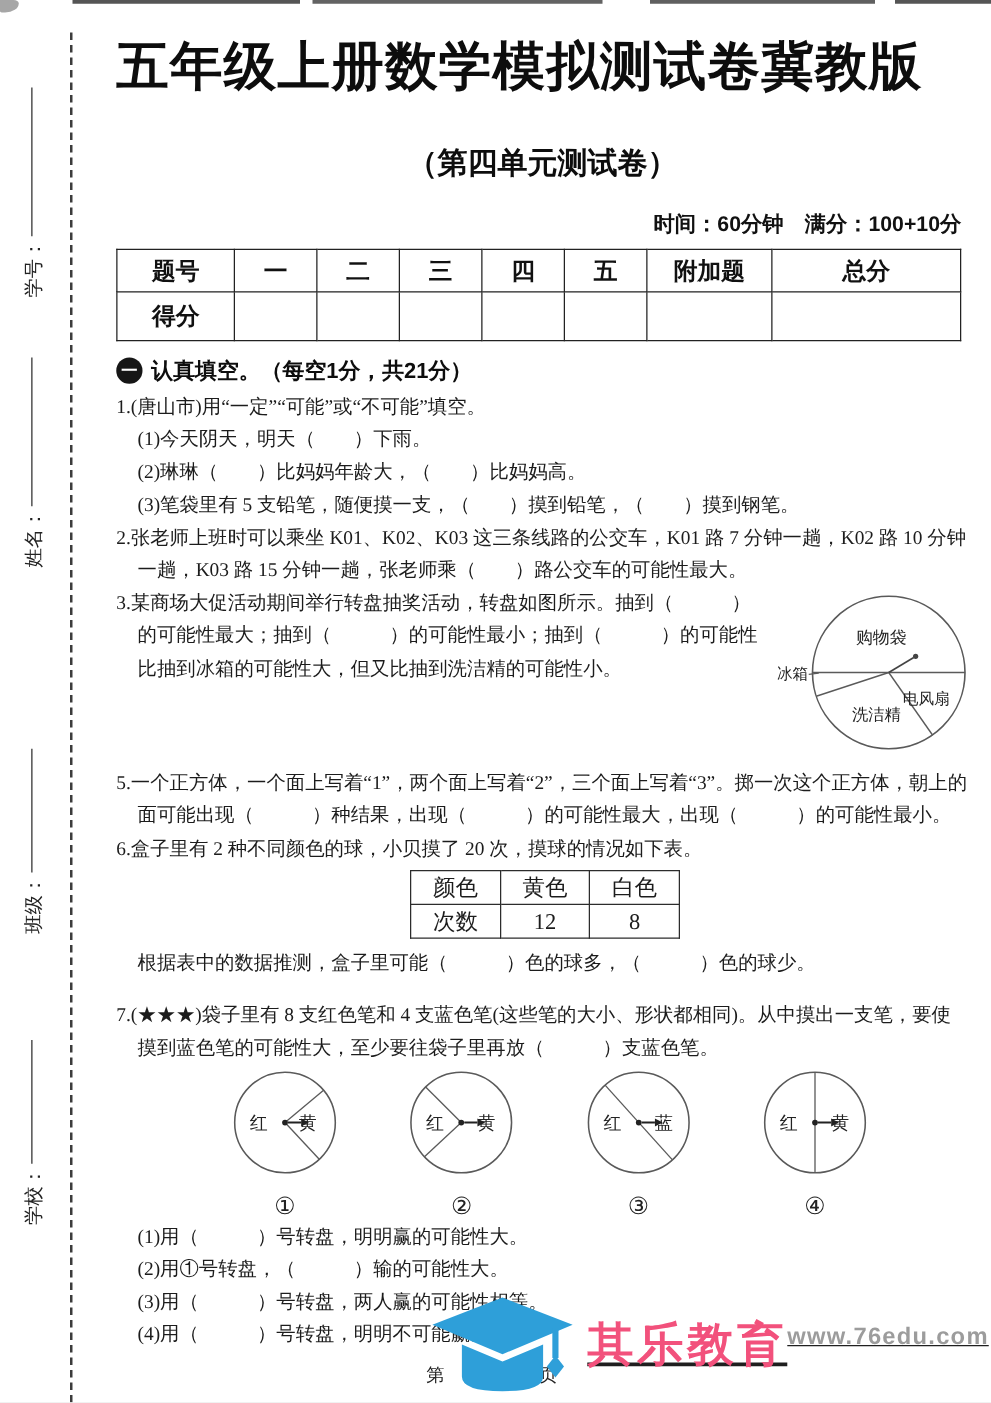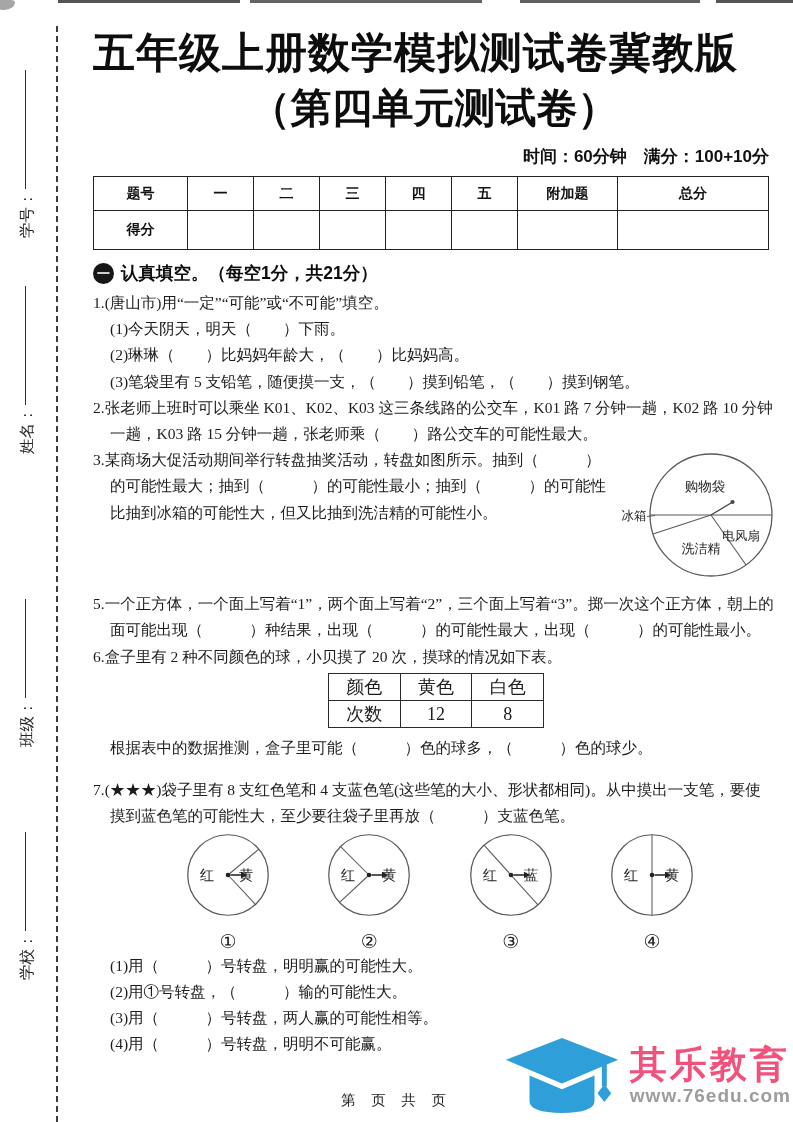--- a/index.html
+++ b/index.html
@@ -12,26 +12,26 @@
   
   .dashline{position:absolute;left:56px;top:26px;bottom:0;width:0;border-left:2px dashed #3c3c3c;}
   
   .side-unit{position:absolute;height:22px;display:flex;align-items:center;
              transform:rotate(-90deg);font-size:15.5px;color:#222;}
   .side-unit .s-line{flex:1;border-bottom:1.9px solid #2f2f2f;margin-bottom:4px;margin-left:2px;}
   
   .main{position:absolute;left:93px;top:0;width:682px;}
   .title{margin-top:27px;font-family:"Liberation Sans","DejaVu Sans",sans-serif;
          font-weight:900;font-size:42px;line-height:52px;color:#0d0d0d;letter-spacing:1px;}
-  .subtitle{margin-top:6px;text-align:center;font-family:Liberation Serif, serif;
-            font-weight:900;font-size:41px;line-height:46px;color:#0d0d0d;}
+  .subtitle{margin-top:29px;text-align:center;font-family:Liberation Serif, serif;
+            font-weight:900;font-size:24px;line-height:46px;color:#0d0d0d;}
   .meta{margin-top:15px;text-align:right;padding-right:6px;font-size:17px;line-height:22px;
         font-family:"Liberation Sans","DejaVu Sans",sans-serif;font-weight:700;color:#111;}
   table.score{border-collapse:collapse;margin-top:8px;width:675px;table-layout:fixed;}
-  table.score td{border:1.6px solid #222;text-align:center;font-size:14px;font-weight:700;
+  table.score td{border:1.6px solid #222;text-align:center;font-size:19px;font-weight:700;
                  padding:0;color:#111;}
   table.score tr.hrow td{height:33px;}
   table.score tr.srow td{height:38px;}
   
   .sec{margin-top:11px;display:flex;align-items:center;gap:7px;
        font-family:"Liberation Sans","DejaVu Sans",sans-serif;font-weight:900;font-size:17.5px;color:#0d0d0d;}
   .badge{width:21px;height:21px;border-radius:50%;background:#161616;color:#fff;flex:0 0 21px;
          display:flex;align-items:center;justify-content:center;font-size:13px;font-weight:900;line-height:1;}
   
   .qwrap{margin-top:5px;font-size:15.5px;line-height:26.2px;color:#1c1c1c;}
@@ -43,21 +43,21 @@
   table.balls td{border:1.5px solid #2c2c2c;text-align:center;font-size:18px;height:22px;padding:0;color:#1c1c1c;}
   .concl{margin-top:7px;padding-left:17px;}
   .spinrow{margin:0 0 0 89px;width:516px;display:flex;justify-content:space-between;}
   .spincell{width:92px;text-align:center;}
   .spin-num{font-size:19px;line-height:22px;margin-top:1px;color:#222;}
   svg text{font-family:"Liberation Serif","DejaVu Serif",serif;}
   
   .footer{position:absolute;left:0;bottom:12px;width:100%;text-align:center;font-size:14.5px;
           letter-spacing:6px;color:#222;}
   .brand{position:absolute;right:2px;bottom:4px;display:flex;align-items:center;gap:4px;}
-  .brand-txt{display:flex;flex-direction:column;align-items:flex-start;line-height:1;}
+  .brand-txt{display:flex;align-items:flex-start;line-height:1;text-decoration:underline;}
   .brand-name{font-family:"Liberation Sans","DejaVu Sans",sans-serif;font-weight:900;font-size:37px;
               letter-spacing:3px;}
   .brand-url{font-family:"Liberation Sans","DejaVu Sans",sans-serif;font-weight:700;font-size:19px;
              letter-spacing:1px;margin-top:3px;}
 </style>
 </head>
 <body>
 
 <div class="page">
 

